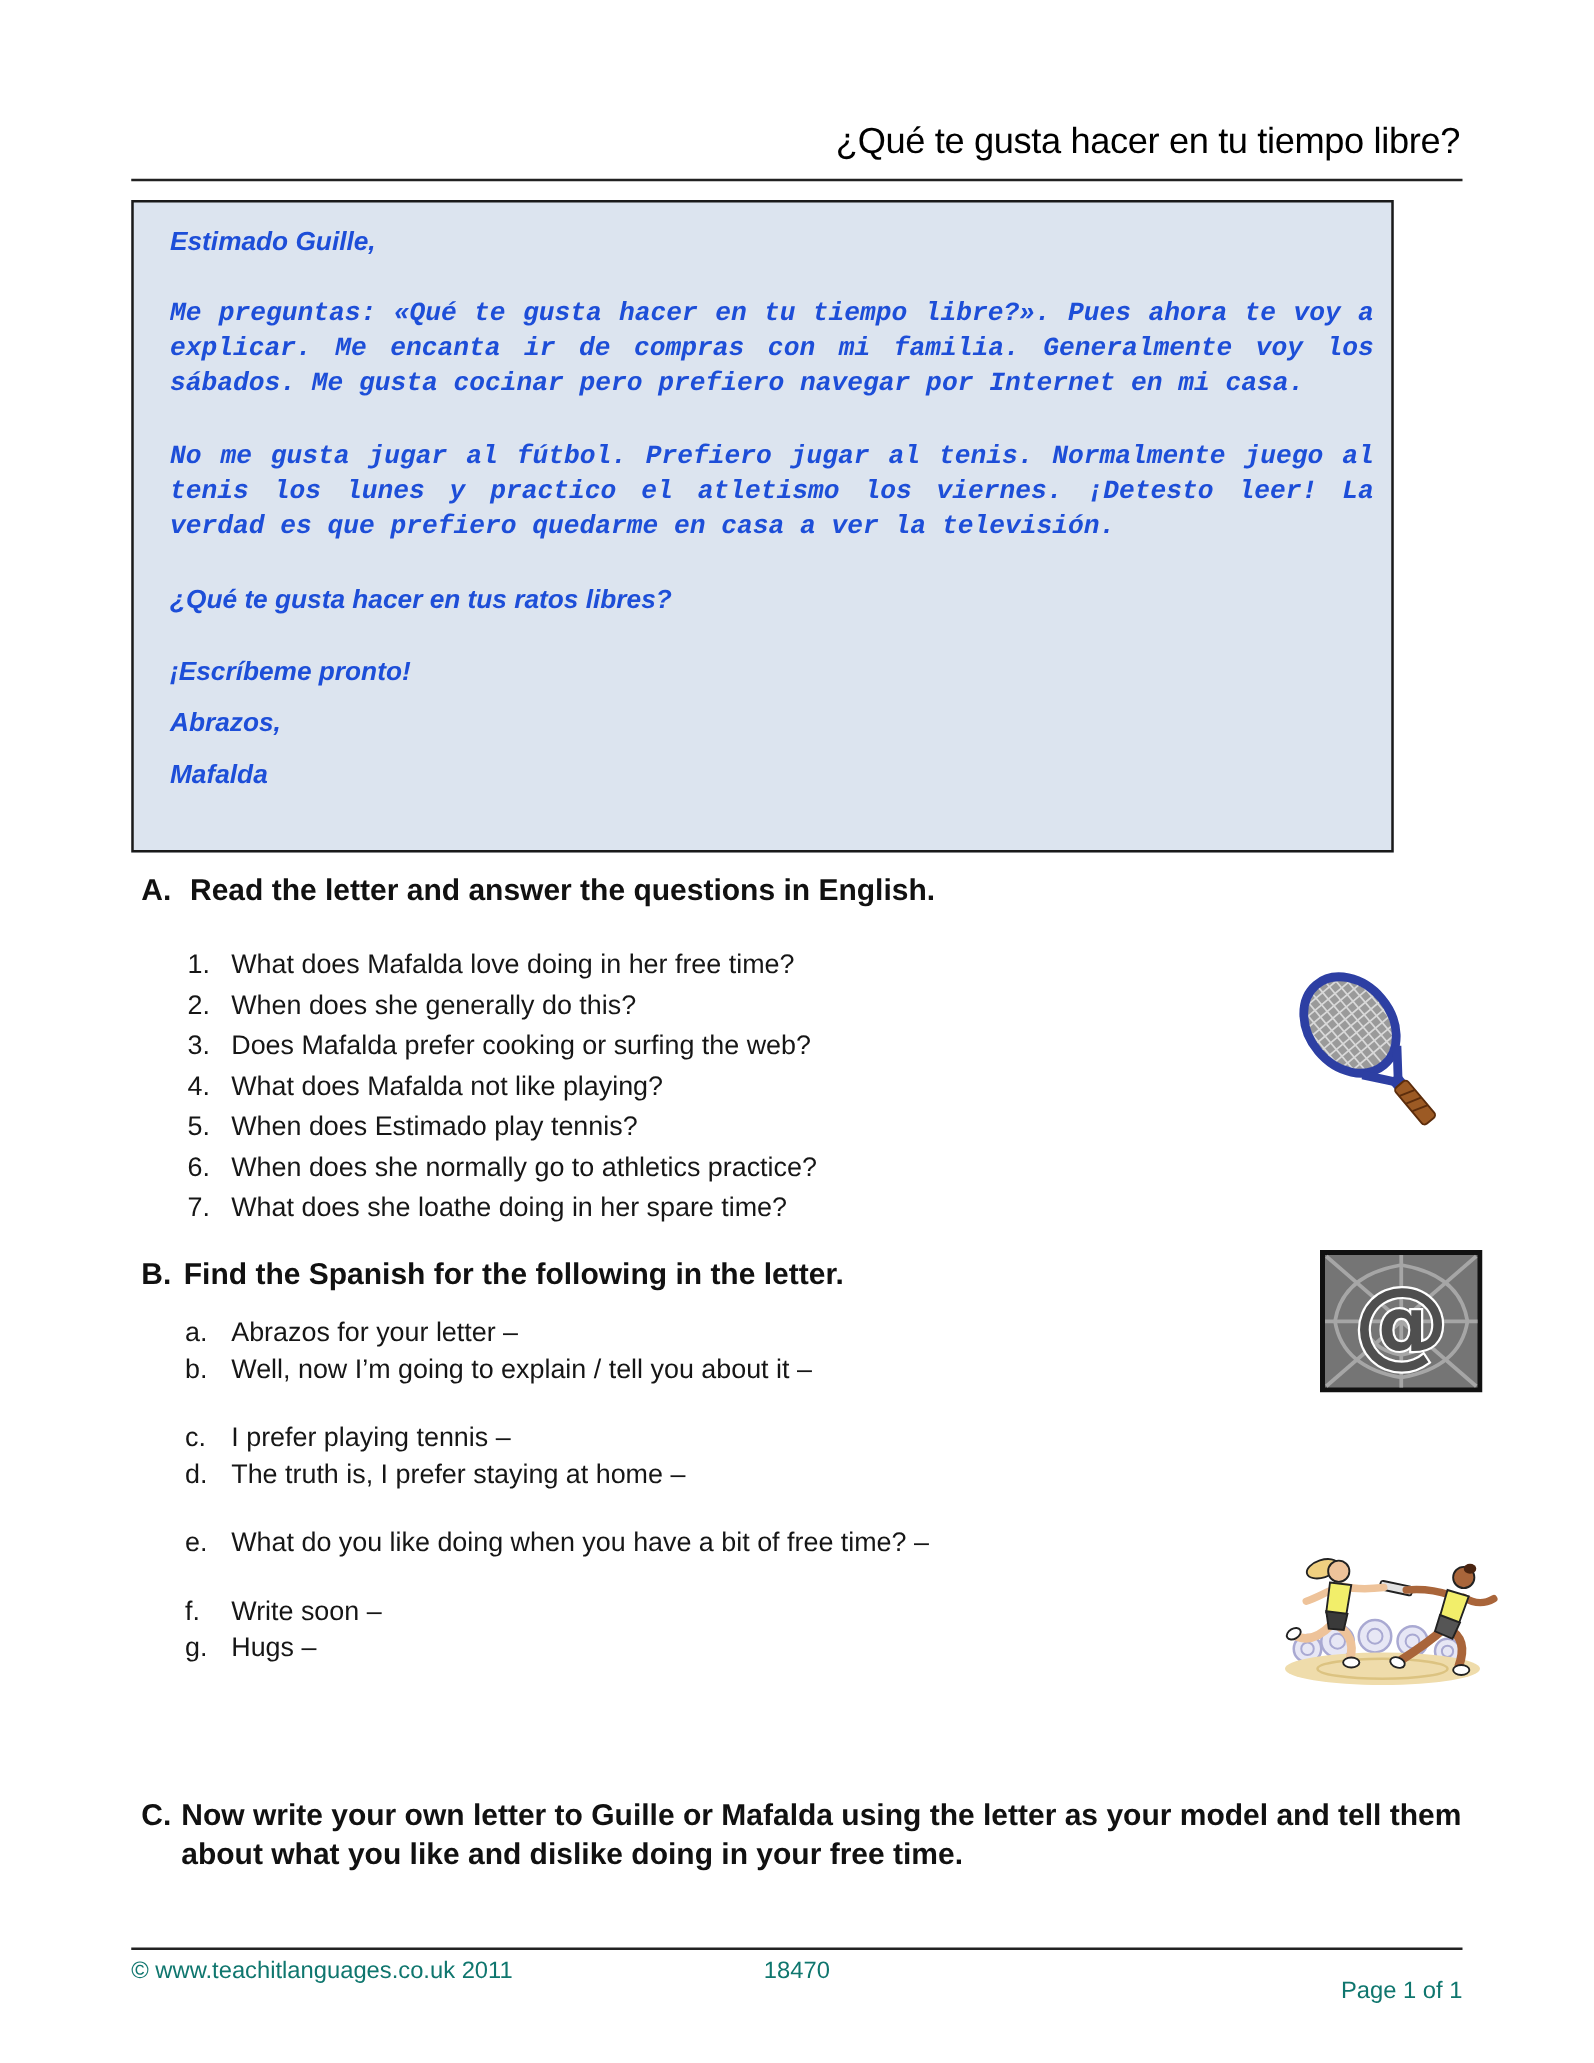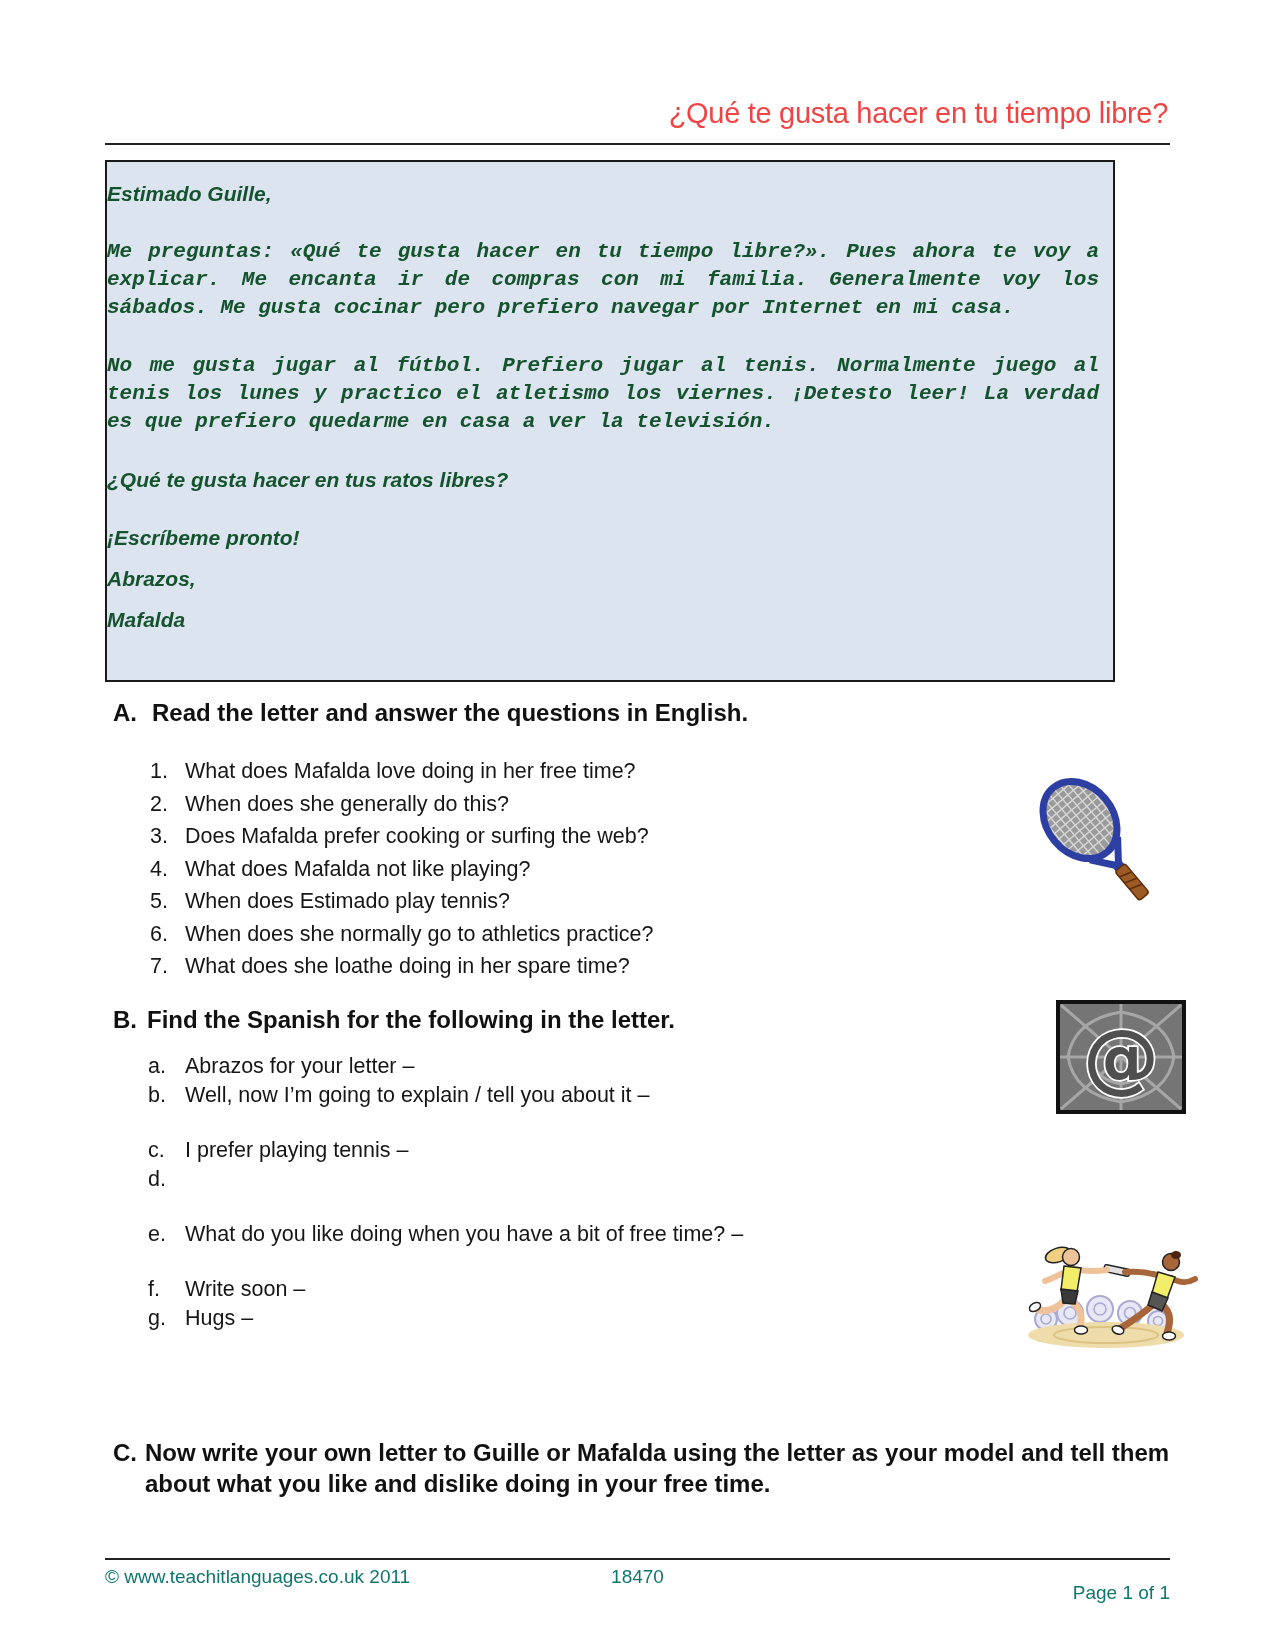--- a/index.html
+++ b/index.html
@@ -14,42 +14,42 @@
     overflow: hidden;
   }
 
   
   .doc-title {
     position: absolute;
     top: 97px; left: 105px; width: 1063px;
     text-align: right;
     font-size: 29px;
     font-weight: 400;
-    color: #ef4444;
+    color: #000000;
     letter-spacing: -0.3px;
   }
   .header-rule {
     position: absolute;
     top: 143px; left: 105px; width: 1065px;
     border-top: 2px solid #222;
   }
 
   
   .letter-box {
     position: absolute;
     top: 160px; left: 105px;
     width: 1010px; height: 522px;
     background: #dce4ef;
     border: 2px solid #1a1a1a;
-    padding: 18px 14px 10px 0;
+    padding: 18px 14px 10px 29px;
     font-size: 21px;
     font-weight: bold;
     font-style: italic;
     line-height: 28px;
-    color: #14532d;
+    color: #1d4ed8;
   }
   .letter-box p { margin: 0 0 30px 0; }
   .letter-box p.just { text-align: justify; font-family: Liberation Mono, monospace; }
   .letter-box p.sig { margin-bottom: 13px; }
 
   
   .sec-heading {
     position: absolute;
     display: flex;
     font-size: 24px;
@@ -210,20 +210,21 @@
     <li>
         <span class="num">b.</span>
         <span>Well, now I’m going to explain / tell you about it –</span>
       </li>
     <li class="gap">
         <span class="num">c.</span>
         <span>I prefer playing tennis –</span>
       </li>
     <li>
         <span class="num">d.</span>
+        <span>The truth is, I prefer staying at home –</span>
       </li>
     <li class="gap">
         <span class="num">e.</span>
         <span>What do you like doing when you have a bit of free time? –</span>
       </li>
     <li class="gap">
         <span class="num">f.</span>
         <span>Write soon –</span>
       </li>
     <li>

